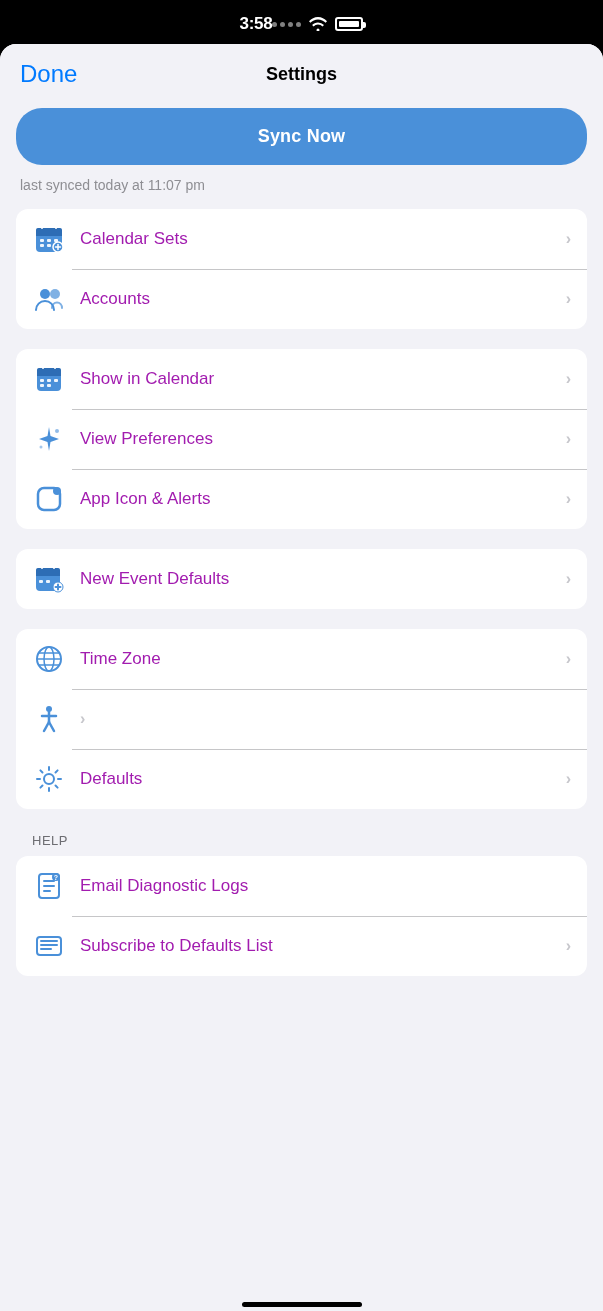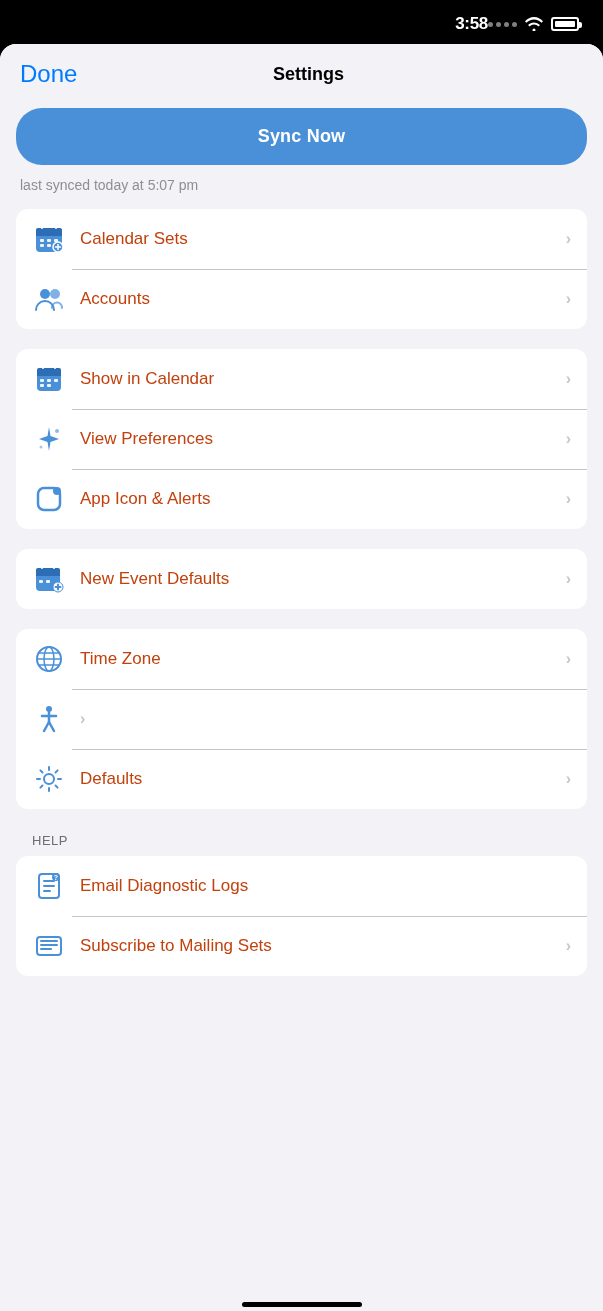--- a/index.html
+++ b/index.html
@@ -12,21 +12,21 @@
       display: flex;
       flex-direction: column;
     }
 
     
     .status-bar {
       background: #000;
       color: #fff;
       display: flex;
       align-items: center;
-      justify-content: flex-end;
+      justify-content: center;
       padding: 14px 24px 10px;
       font-size: 17px;
       font-weight: 600;
       flex-shrink: 0;
     }
     .status-bar-time { letter-spacing: -0.3px; }
     .status-bar-icons {
       display: flex;
       align-items: center;
       gap: 8px;
@@ -80,21 +80,21 @@
       color: #007aff;
       font-size: 24px;
       font-weight: 400;
       background: none; border: none; cursor: pointer;
     }
     .nav-title {
       font-size: 18px;
       font-weight: 700;
       color: #000;
       position: absolute;
-      left: 50%; transform: translateX(-50%); margin-left: 7px;
+      left: 50%; transform: translateX(-50%);
     }
     .nav-spacer { width: 60px; }
 
     
     .scroll-content {
       flex: 1;
       overflow-y: auto;
       padding: 12px 16px 20px;
       display: flex;
       flex-direction: column;
@@ -149,21 +149,21 @@
 
     .row-icon {
       width: 34px; height: 34px;
       display: flex; align-items: center; justify-content: center;
       margin-right: 14px;
       flex-shrink: 0;
     }
 
     .row-label {
       font-size: 17px;
-      color: #c2410c;
+      color: #a21caf;
       flex: 1;
     }
 
     .row-chevron {
       color: #c7c7cc;
       font-size: 16px;
       font-weight: 600;
     }
 
     
@@ -222,21 +222,21 @@
   <div class="nav-bar">
     <button class="nav-done">Done</button>
     <span class="nav-title">Settings</span>
     <div class="nav-spacer"></div>
   </div>
 
   <div class="scroll-content">
 
     <button class="sync-button">Sync Now</button>
 
-    <div class="sync-status">last synced today at 5:07 pm</div>
+    <div class="sync-status">last synced today at 11:07 pm</div>
 
     <div class="settings-group">
 
       <div class="settings-row">
         <div class="row-icon">
           <svg width="30" height="30" viewBox="0 0 30 30" fill="none">
             <rect x="2" y="4" width="26" height="24" rx="4" fill="#4a90d9"></rect>
             <rect x="2" y="4" width="26" height="8" rx="2" fill="#2d6db5"></rect>
             <rect x="2" y="8" width="26" height="4" fill="#2d6db5"></rect>
             <line x1="8" y1="4" x2="8" y2="1" stroke="white" stroke-width="2" stroke-linecap="round"></line>
@@ -401,21 +401,21 @@
 
       <div class="settings-row">
         <div class="row-icon">
           <svg width="28" height="26" viewBox="0 0 28 26" fill="none">
             <rect x="2" y="4" width="24" height="18" rx="3" stroke="#4a90d9" stroke-width="2" fill="none"></rect>
             <rect x="5" y="7" width="18" height="2" rx="1" fill="#4a90d9"></rect>
             <rect x="5" y="11" width="18" height="2" rx="1" fill="#4a90d9"></rect>
             <rect x="5" y="15" width="12" height="2" rx="1" fill="#4a90d9"></rect>
           </svg>
         </div>
-        <span class="row-label">Subscribe to Mailing Sets</span>
+        <span class="row-label">Subscribe to Defaults List</span>
         <span class="row-chevron">›</span>
       </div>
 
     </div>
 
   </div>
 
   <div class="home-indicator">
     <div class="home-bar"></div>
   </div>

